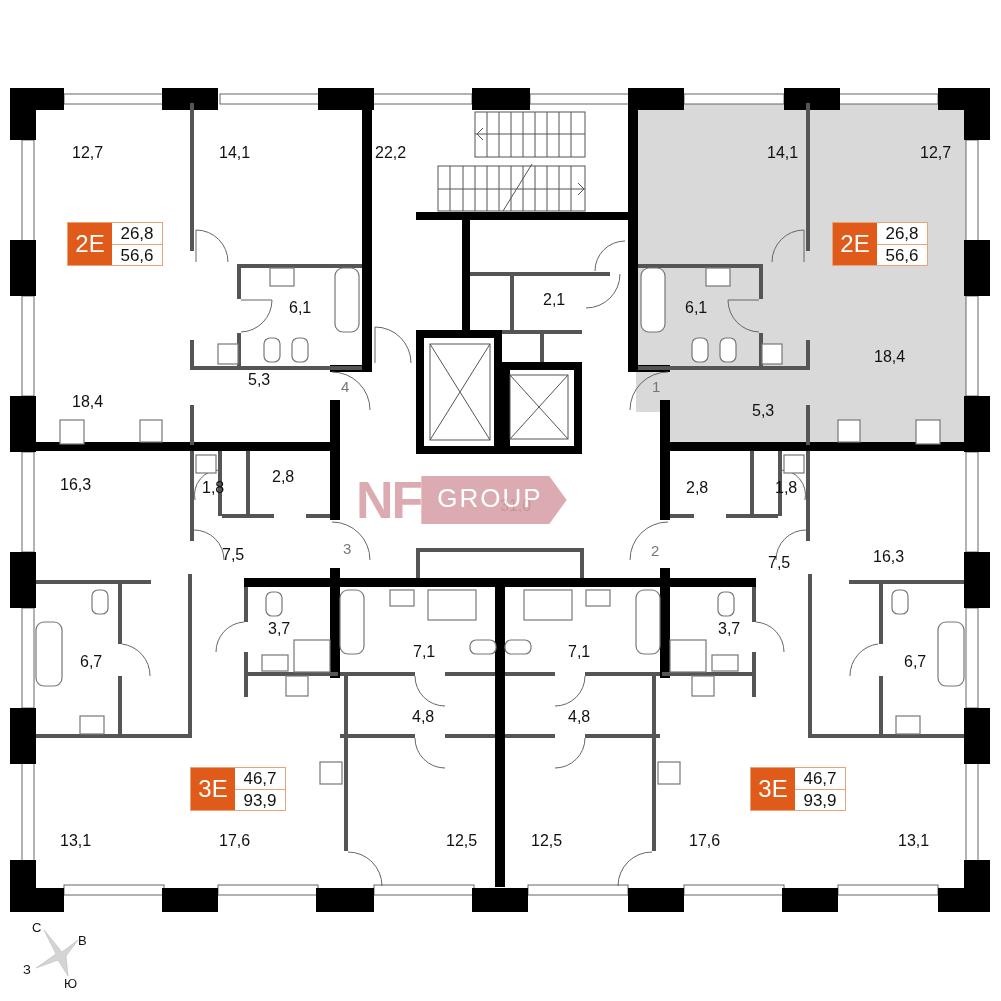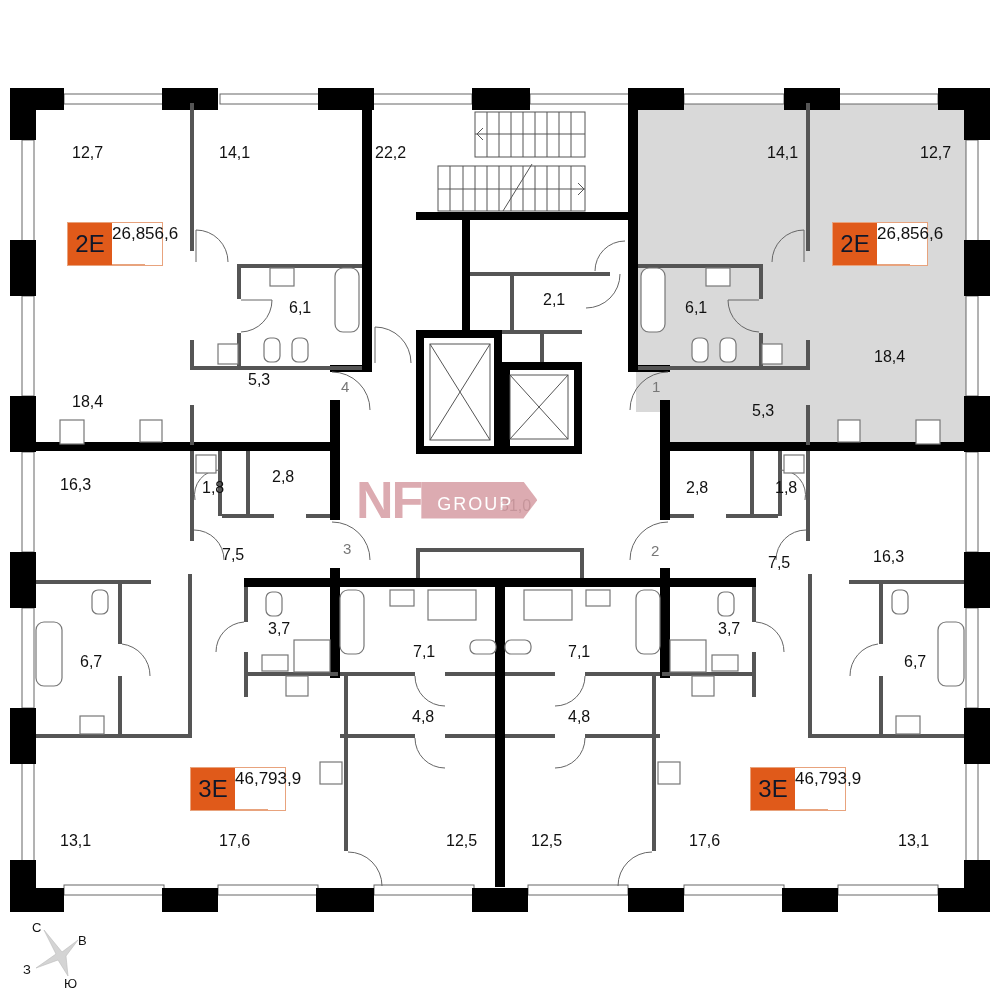--- a/index.html
+++ b/index.html
@@ -8,28 +8,28 @@
   #plan { position:absolute; left:0; top:0; width:1001px; height:1001px; }
   .wall { fill:#000; }
   .pwall { fill:#555; }
   .thin { stroke:#555; stroke-width:1; fill:none; }
   .fix { stroke:#777; stroke-width:1.2; fill:#fff; }
   .door { stroke:#666; stroke-width:1; fill:none; }
   .win { stroke:#666; stroke-width:1; fill:#fff; }
   .area { font-size:16px; fill:#111; }
   .entry { font-size:15px; fill:#777; }
   .badge { position:absolute; display:flex; height:42px; border:1px solid #e8a37d; background:#fff; }
-  .badge .code { background:#e05a1a; color:#0f172a; font-size:24px; width:44px; display:flex;
+  .badge .code { background:#e05a1a; color:#ffffff; font-size:24px; width:44px; display:flex;
                  align-items:center; justify-content:center; }
-  .badge .vals { display:flex; flex-direction:row; width:50px; }
+  .badge .vals { display:flex; flex-direction:column; width:50px; }
   .badge .vals span { flex:1; font-size:17px; color:#111; text-align:center; line-height:21px; }
   .badge .vals span:first-child { border-bottom:1px solid #e8a37d; }
   .logo { position:absolute; left:356px; top:478px; height:44px; display:flex; align-items:center; opacity:.9; }
   .logo .nf { font-size:52px; font-weight:bold; color:#d9a3a9; letter-spacing:-2px; line-height:44px; }
-  .logo .grp { background:#d9a3a9; color:#fff; font-size:18px; height:37px; line-height:44px;
+  .logo .grp { background:#d9a3a9; color:#fff; font-size:26px; height:48px; line-height:44px;
                padding:0 24px 0 16px; letter-spacing:2px;
                clip-path:polygon(0 0, 88% 0, 100% 50%, 88% 100%, 0 100%); }
   .compass { position:absolute; left:30px; top:920px; width:70px; height:75px; }
   .compass span { position:absolute; font-size:13px; color:#111; }
 </style>
 </head>
 <body>
 
 <svg id="plan" viewBox="0 0 1001 1001">
 

